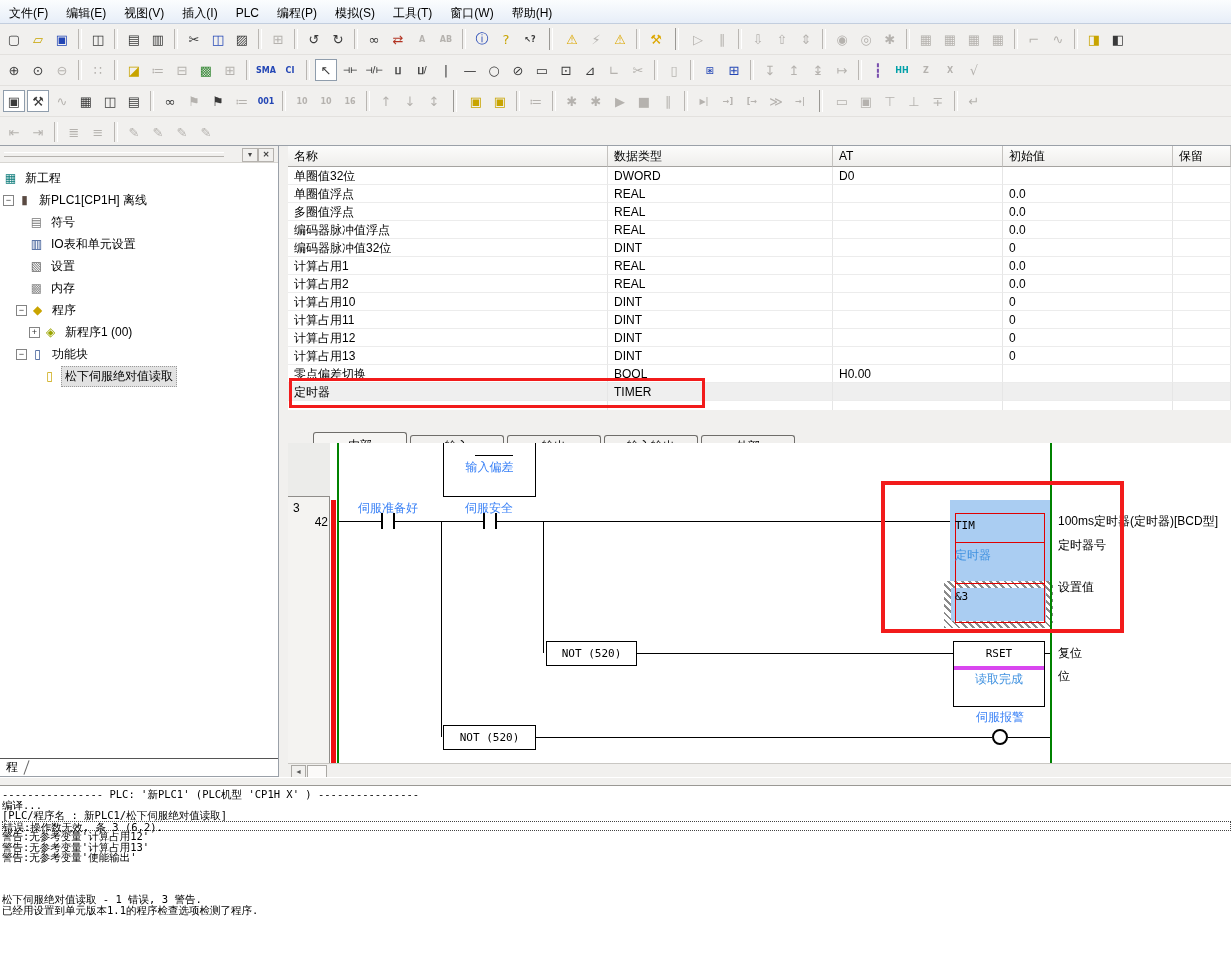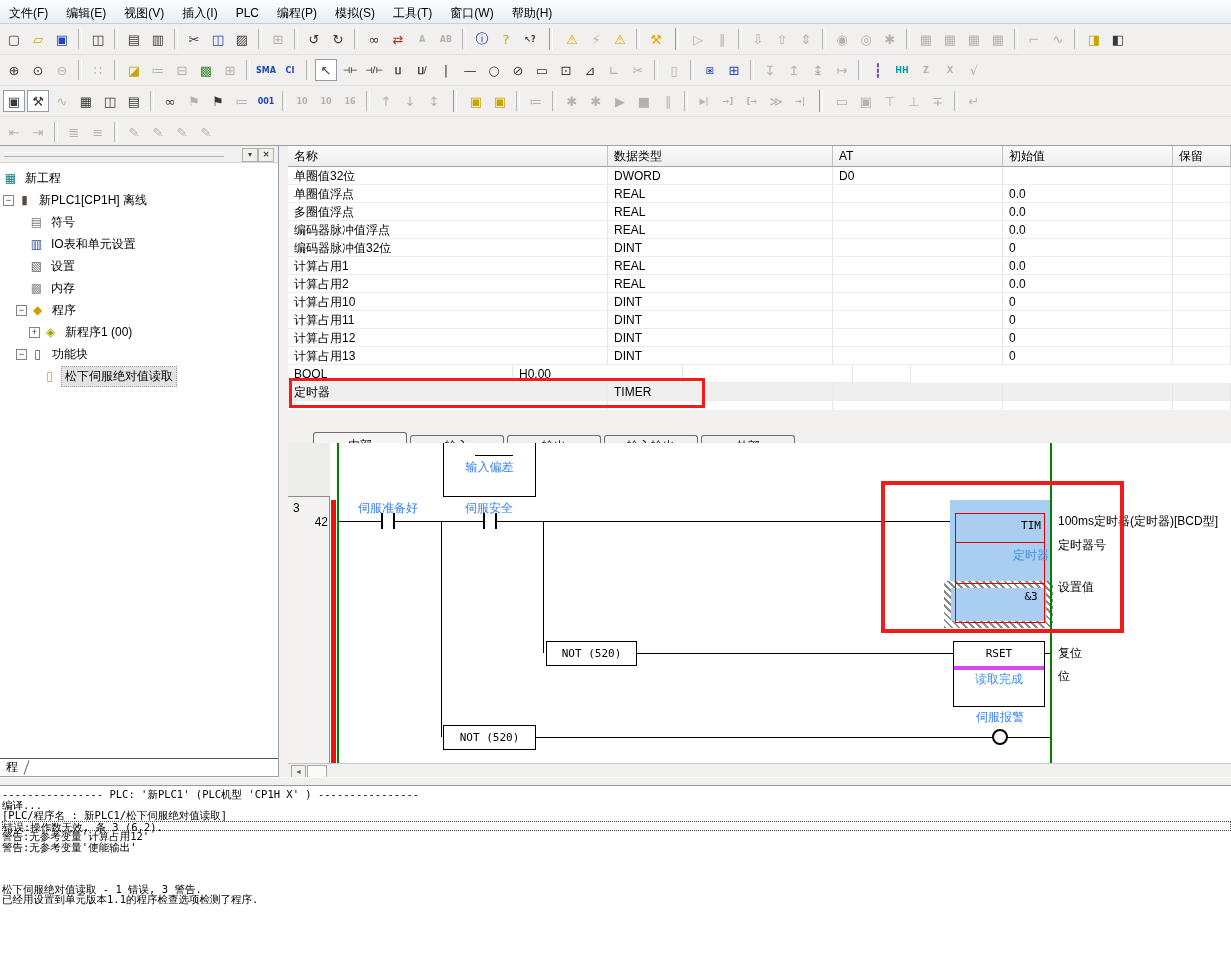--- a/index.html
+++ b/index.html
@@ -78,21 +78,21 @@
   .bar{position:absolute;width:2px;height:16px;background:#000}
   .gap{position:absolute;background:#fff}
   .coil{position:absolute;width:12px;height:12px;border:2px solid #000;border-radius:50%;background:#fff}
   .timhl{position:absolute;left:662px;top:57px;width:100px;height:84px;background:#aacdf2}
   .hatch{position:absolute;left:656px;top:138px;width:109px;height:47px;box-sizing:border-box;
     background:repeating-linear-gradient(45deg,#8a8a8a 0 2px,#fff 2px 5px)}
   .hatch-in{position:absolute;inset:7px;background:#aacdf2}
   .timbox{position:absolute;left:667px;top:70px;width:90px;height:110px;border:1px solid #e00000;
     box-sizing:border-box;background:transparent}
   .timdiv{position:absolute;left:667px;width:90px;height:1px;background:#e00000}
-  .timtxt{position:absolute;left:687px;width:112px;text-align:center;
+  .timtxt{position:absolute;left:667px;width:112px;text-align:left;
     font-family:"DejaVu Sans Mono",monospace;font-size:11px}
   .sidetxt{position:absolute;left:770px;white-space:nowrap}
   .anno{position:absolute;border:4px solid #f21b1b;box-sizing:border-box;pointer-events:none}
   
   #lscroll{position:absolute;left:288px;top:763px;width:943px;height:14px;background:#f1f0ee;
     border-top:1px solid #c9c7c3}
   #lscroll .sbtn{position:absolute;left:3px;top:1px;width:13px;height:12px;background:#f1f0ee;
     border:1px solid #aaa8a4;font-size:7px;line-height:11px;text-align:center;color:#555}
   #lscroll .sthumb{position:absolute;left:19px;top:1px;width:18px;height:12px;background:#fbfaf9;
     border:1px solid #aaa8a4}
@@ -423,20 +423,21 @@
       <div class="vcell c4"></div>
     </div>
     <div class="vrow">
       <div class="vcell c0">计算占用13</div>
       <div class="vcell c1">DINT</div>
       <div class="vcell c2"></div>
       <div class="vcell c3">0</div>
       <div class="vcell c4"></div>
     </div>
     <div class="vrow">
+      <div class="vcell c0">零点偏差切换</div>
       <div class="vcell c1">BOOL</div>
       <div class="vcell c2">H0.00</div>
       <div class="vcell c3"></div>
       <div class="vcell c4"></div>
     </div>
     <div class="vrow sel">
       <div class="vcell c0">定时器</div>
       <div class="vcell c1">TIMER</div>
       <div class="vcell c2"></div>
       <div class="vcell c3"></div>
@@ -528,19 +529,20 @@
   <div class="sthumb"></div>
 </div>
 
 <div id="outsplit"></div>
 <div id="output">
     <div class="oline">---------------- PLC: '新PLC1' (PLC机型 'CP1H X' ) ----------------</div>
     <div class="oline">编译...</div>
     <div class="oline">[PLC/程序名 : 新PLC1/松下伺服绝对值读取]</div>
     <div class="oline sel">错误:操作数无效, 条 3 (6,2).</div>
     <div class="oline">警告:无参考变量'计算占用12'</div>
+    <div class="oline">警告:无参考变量'计算占用13'</div>
     <div class="oline">警告:无参考变量'使能输出'</div>
     <div class="oline"></div>
     <div class="oline"></div>
     <div class="oline"></div>
     <div class="oline">松下伺服绝对值读取 - 1 错误, 3 警告.</div>
     <div class="oline">已经用设置到单元版本1.1的程序检查选项检测了程序.</div>
   </div>
 
 </body></html>

